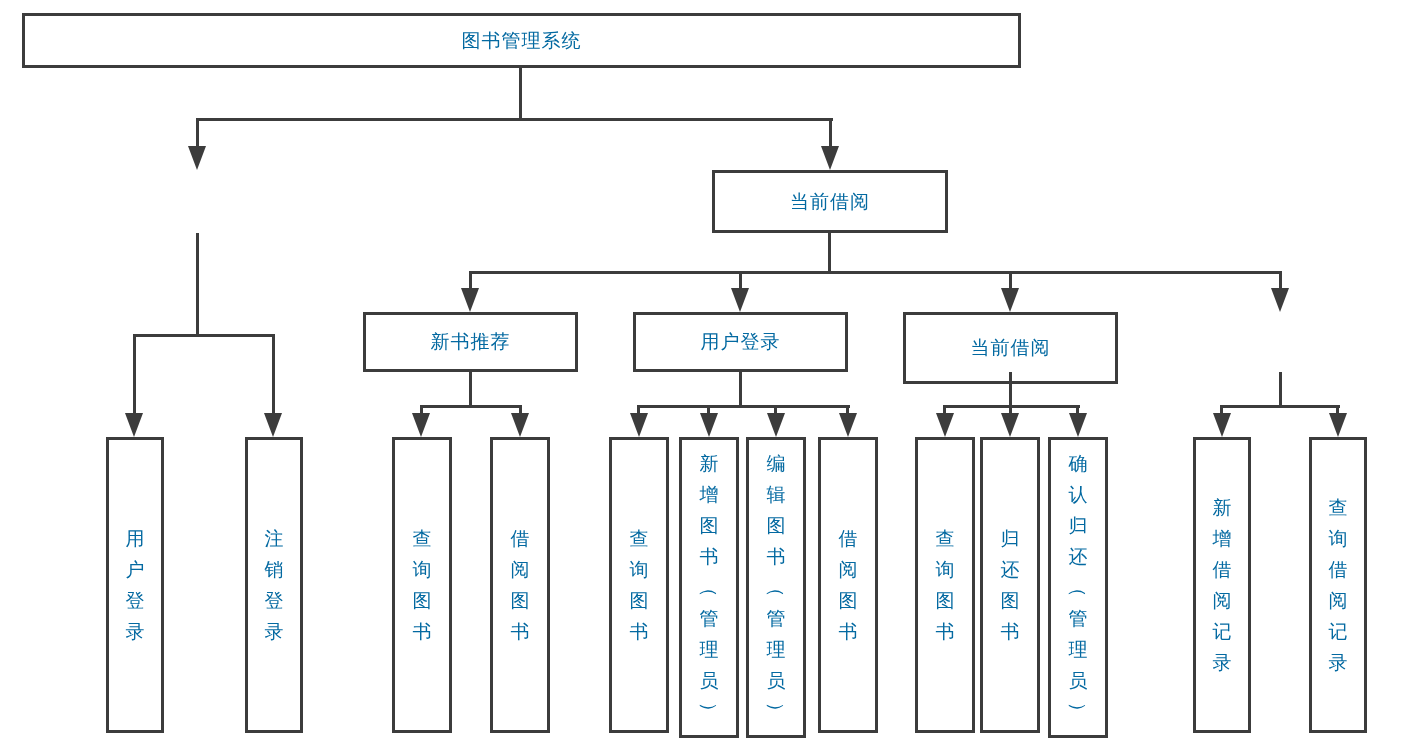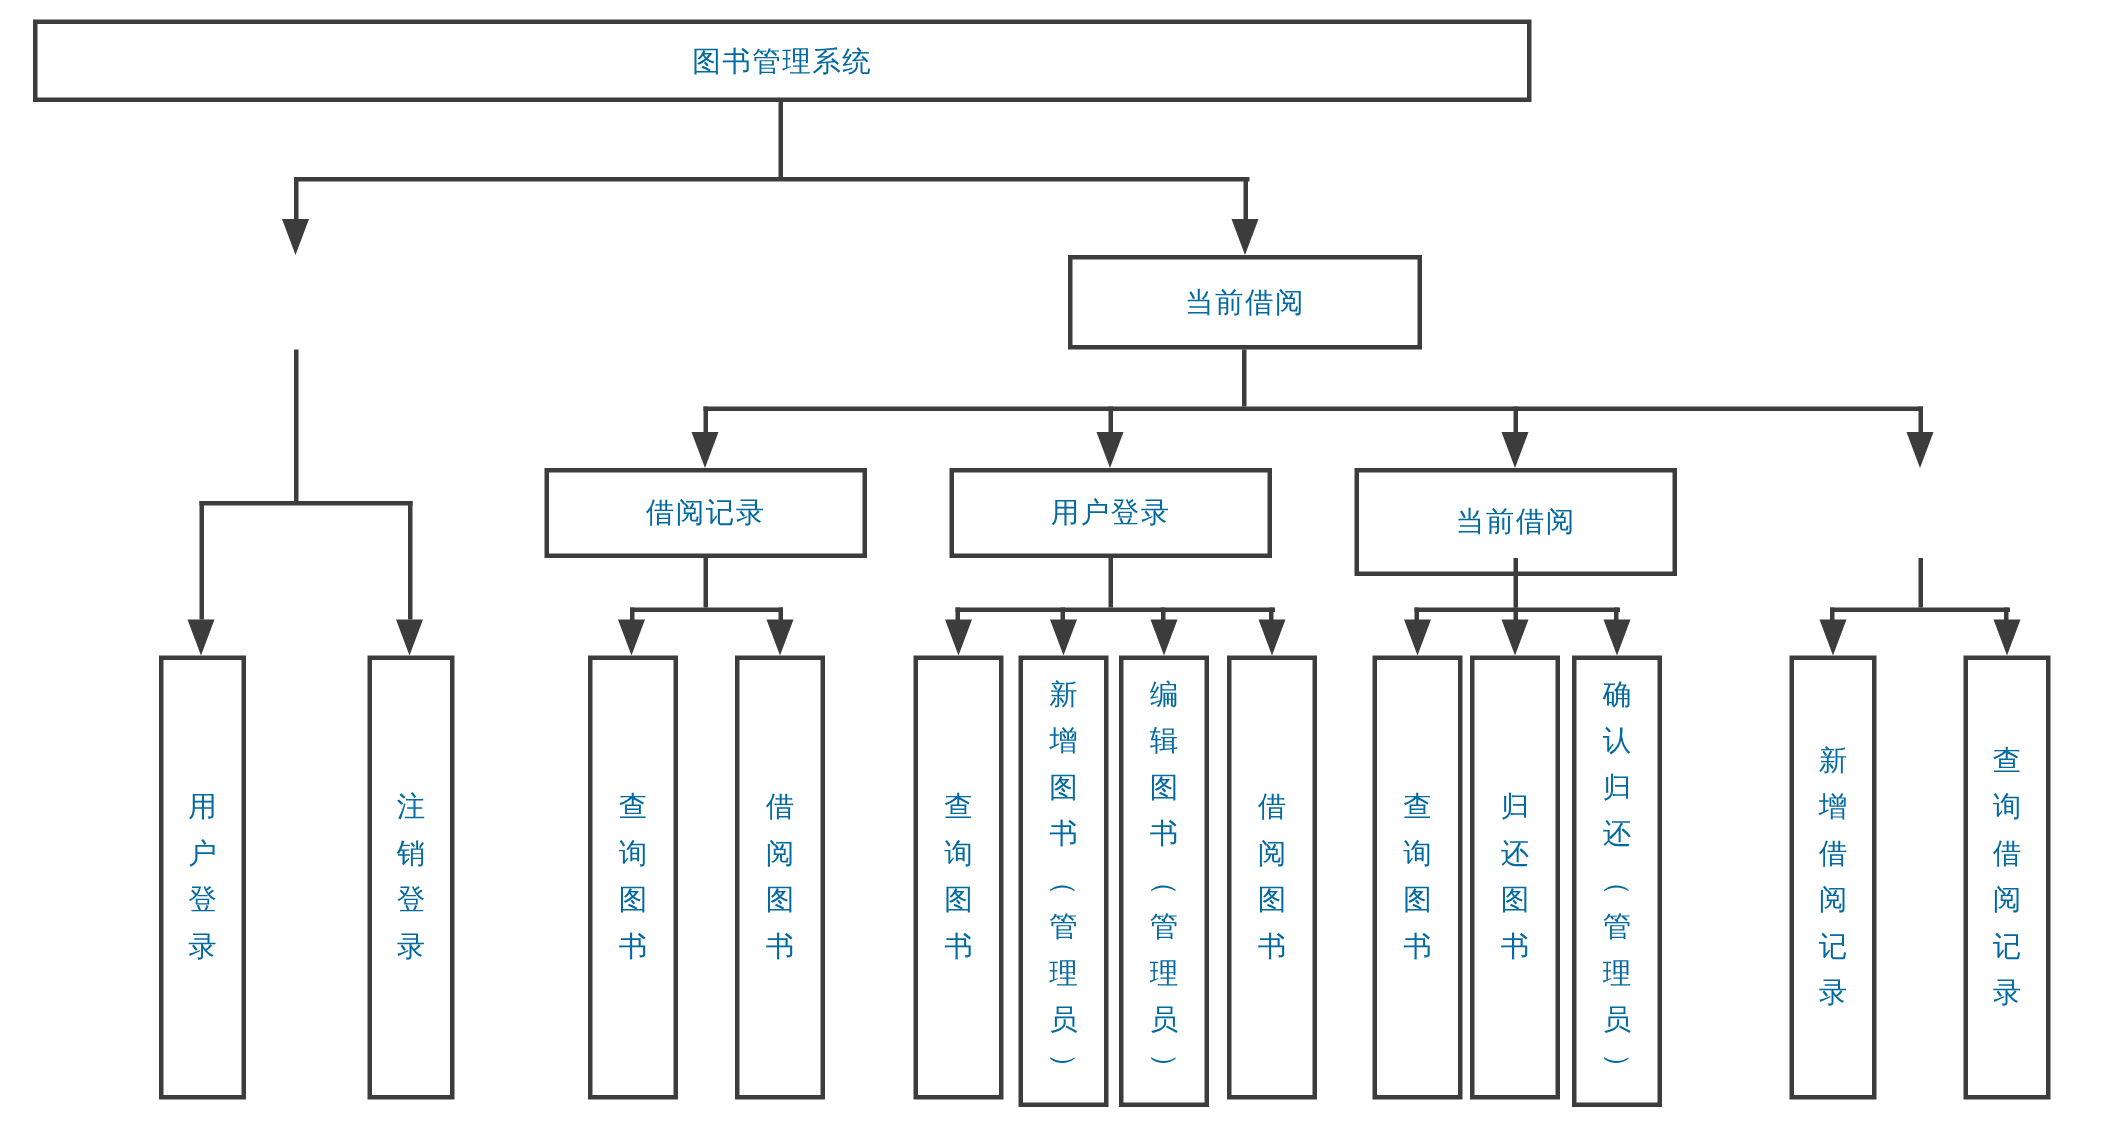--- a/index.html
+++ b/index.html
@@ -57,21 +57,21 @@
 </style>
 </head>
 <body>
 
 <div class="stage">
 
   <div class="node" style="left:22px;top:13px;width:999px;height:55px">图书管理系统</div>
 
   <div class="node" style="left:712px;top:170px;width:236px;height:63px">当前借阅</div>
 
-  <div class="node" style="left:363px;top:312px;width:215px;height:60px">借阅记录</div>
+  <div class="node" style="left:363px;top:312px;width:215px;height:60px">新书推荐</div>
   <div class="node" style="left:633px;top:312px;width:215px;height:60px">用户登录</div>
   <div class="node" style="left:903px;top:312px;width:215px;height:72px">当前借阅</div>
 
   <div class="node v" style="left:106px;top:437px;width:58px;height:296px">
       <span class="vchar">用</span>
       <span class="vchar">户</span>
       <span class="vchar">登</span>
       <span class="vchar">录</span>
     </div>
   <div class="node v" style="left:245px;top:437px;width:58px;height:296px">

